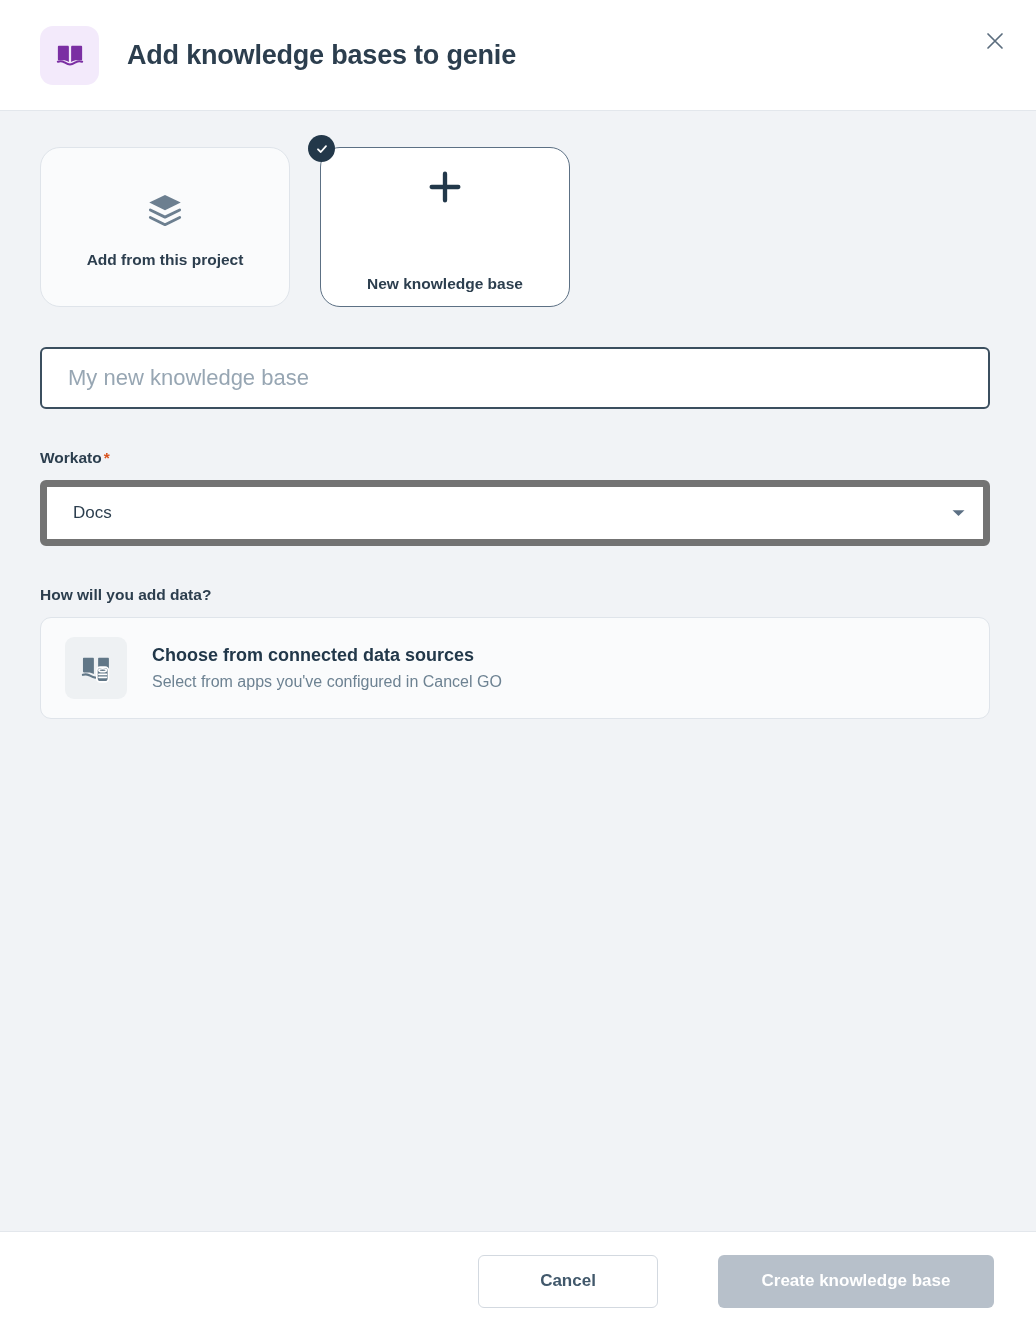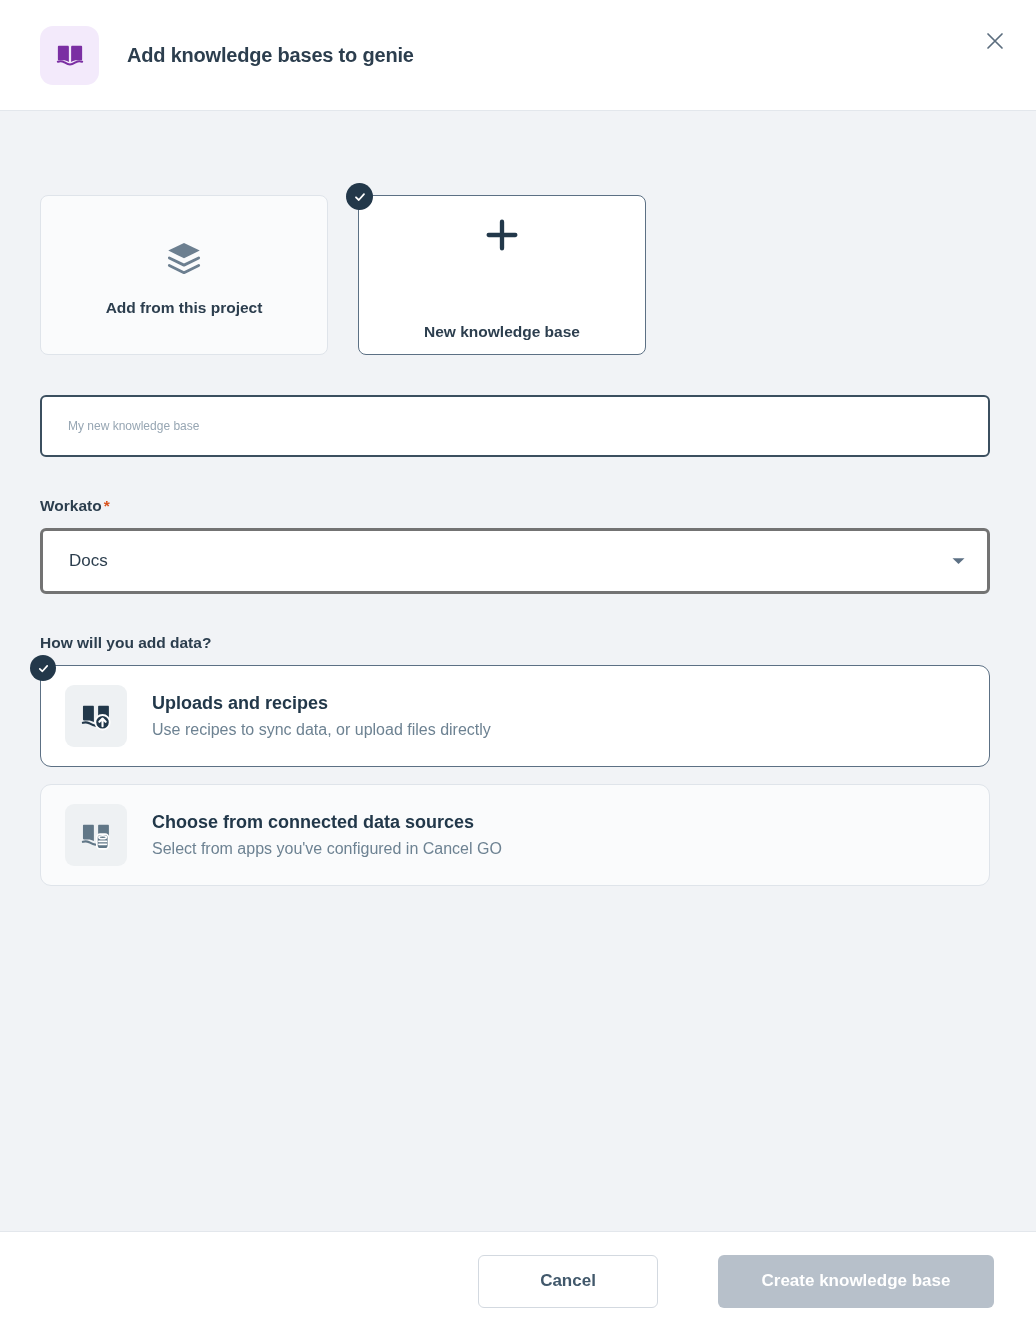--- a/index.html
+++ b/index.html
@@ -39,21 +39,21 @@
     width: 59px;
     height: 59px;
     border-radius: 13px;
     background: #f3eafb;
     display: flex;
     align-items: center;
     justify-content: center;
     flex: 0 0 auto;
   }
   .dialog-title {
-    font-size: 20px;
+    font-size: 27px;
     font-weight: bold;
     color: #2c3e4e;
     margin-left: 28px;
     letter-spacing: -0.2px;
     white-space: nowrap;
   }
   .close-button {
     position: absolute;
     right: 24px;
     top: 24px;
@@ -74,33 +74,32 @@
     padding: 36px 40px 0 40px;
     box-sizing: border-box;
     overflow: hidden;
   }
 
   .source-cards {
     display: flex;
     gap: 30px;
   }
   .source-card {
-    width: 288px;
+    width: 250px;
     height: 160px;
-    border-radius: 8px;
+    border-radius: 20px;
     background: #fafbfc;
     border: 1px solid #dfe4ea;
     display: flex;
     flex-direction: column;
     align-items: center;
     justify-content: center;
     position: relative;
     box-sizing: border-box;
     cursor: pointer;
-    margin-top: 48px;
   }
   .source-card.selected {
     background: #ffffff;
     border: 1px solid #5c7084;
     gap: 48px;
   }
   .source-card .card-icon {
     height: 52px;
     display: flex;
     align-items: center;
@@ -139,35 +138,35 @@
     font-weight: bold;
     margin-left: 2px;
   }
   .text-input {
     width: 950px;
     height: 62px;
     box-sizing: border-box;
     border-radius: 6px;
     border: 2px solid #3b4f5f;
     background: #ffffff;
-    font-size: 12px;
+    font-size: 22px;
     color: #b91c1c;
     padding: 0 26px;
     font-family: "Liberation Sans", sans-serif;
     outline: none;
   }
   .text-input::placeholder { color: #97a6b3; }
 
   .select-wrap { position: relative; width: 950px; }
   .select-input {
     width: 950px;
     height: 66px;
     box-sizing: border-box;
     border-radius: 6px;
-    border: 3px solid #737373;
+    border: 7px solid #737373;
     background: #ffffff;
     font-size: 17px;
     color: #2c3e4e;
     padding: 0 26px;
     display: flex;
     align-items: center;
     cursor: pointer;
   }
   .select-caret {
     position: absolute;
@@ -348,40 +347,20 @@
             <path d="M1.5 2.2 L7.5 8 L13.5 2.2 Z" fill="#5c7084"></path>
           </svg>
         </span>
       </div>
     </div>
 
 
     <div class="field-block">
       <label class="field-label">How will you add data?</label>
 
-      <div class="option-row selected">
-        <div class="check-badge">
-          <svg width="13" height="13" viewBox="0 0 14 14" aria-hidden="true">
-            <path d="M3 7.3 5.8 10 11 4.2" fill="none" stroke="#ffffff" stroke-width="1.8" stroke-linecap="round" stroke-linejoin="round"></path>
-          </svg>
-        </div>
-        <div class="option-icon-box">
-          <svg width="34" height="34" viewBox="0 0 24 24" aria-hidden="true">
-            <path d="M3.4 4.8h6.4c.4 0 .7.3.7.7v10.8c-1.1-.8-2.6-1.2-4.1-1.2H3.4c-.3 0-.6-.3-.6-.6V5.4c0-.3.3-.6.6-.6z" fill="#22384a"></path>
-            <path d="M20.6 4.8h-6.4c-.4 0-.7.3-.7.7v10.8c1.1-.8 2.6-1.2 4.1-1.2h2.9c.3 0 .6-.3.6-.6V5.4c0-.3-.3-.6-.6-.6z" fill="#22384a"></path>
-            <path d="M2.8 16.8c1.4-.5 3-.4 4.4.3 1.4.8 2.9 1.7 4.3 1.7" fill="none" stroke="#22384a" stroke-width="1.6" stroke-linecap="round"></path>
-            <circle cx="16.6" cy="16.4" r="5.1" fill="#22384a" stroke="#ffffff" stroke-width="1.3"></circle>
-            <path d="M16.6 19.2 V13.9 M14.4 16.1 L16.6 13.8 L18.8 16.1" fill="none" stroke="#ffffff" stroke-width="1.5" stroke-linecap="round" stroke-linejoin="round"></path>
-          </svg>
-        </div>
-        <div class="option-text">
-          <div class="option-title">Uploads and recipes</div>
-          <div class="option-desc">Use recipes to sync data, or upload files directly</div>
-        </div>
-      </div>
 
       <div class="option-row">
         <div class="option-icon-box">
           <svg width="34" height="34" viewBox="0 0 24 24" aria-hidden="true">
             <path d="M3.4 4.8h6.4c.4 0 .7.3.7.7v10.8c-1.1-.8-2.6-1.2-4.1-1.2H3.4c-.3 0-.6-.3-.6-.6V5.4c0-.3.3-.6.6-.6z" fill="#617787"></path>
             <path d="M20.6 4.8h-6.4c-.4 0-.7.3-.7.7v10.8c1.1-.8 2.6-1.2 4.1-1.2h2.9c.3 0 .6-.3.6-.6V5.4c0-.3-.3-.6-.6-.6z" fill="#617787"></path>
             <path d="M2.8 16.8c1.4-.5 3-.4 4.4.3 1.4.8 2.9 1.7 4.3 1.7" fill="none" stroke="#617787" stroke-width="1.6" stroke-linecap="round"></path>
             <rect x="12.6" y="11.4" width="8.2" height="10.4" rx="2.4" fill="#617787" stroke="#ffffff" stroke-width="1.2"></rect>
             <ellipse cx="16.7" cy="13.6" rx="2.7" ry="1.1" fill="none" stroke="#ffffff" stroke-width="1.1"></ellipse>
             <path d="M14 16.5h5.4 M14 18.6h5.4" stroke="#ffffff" stroke-width="1.1" stroke-linecap="round"></path>

